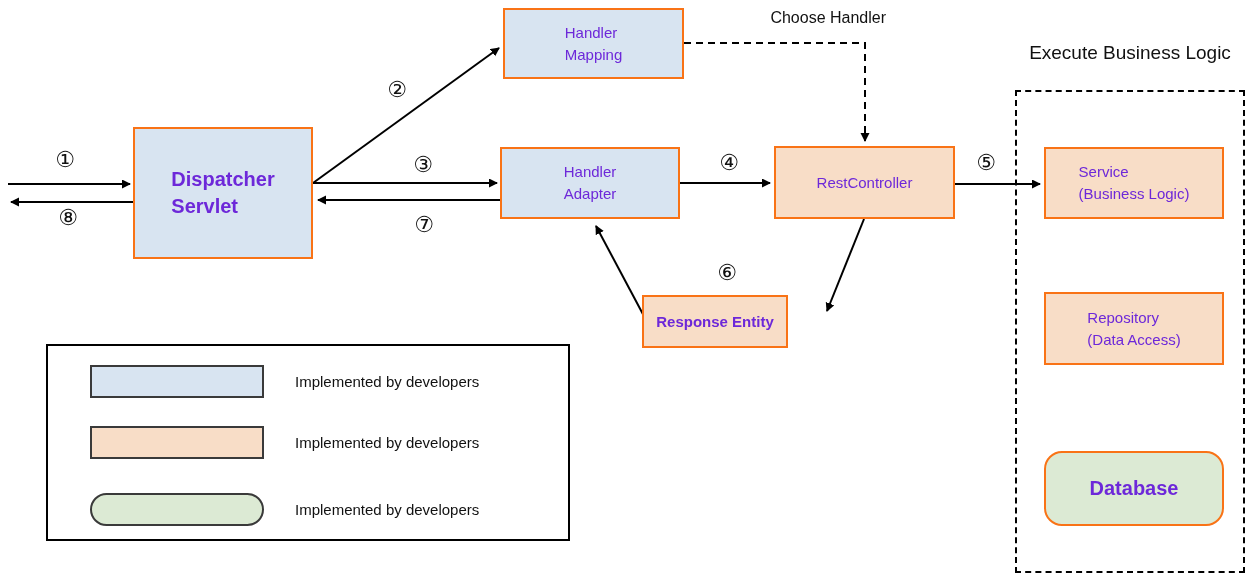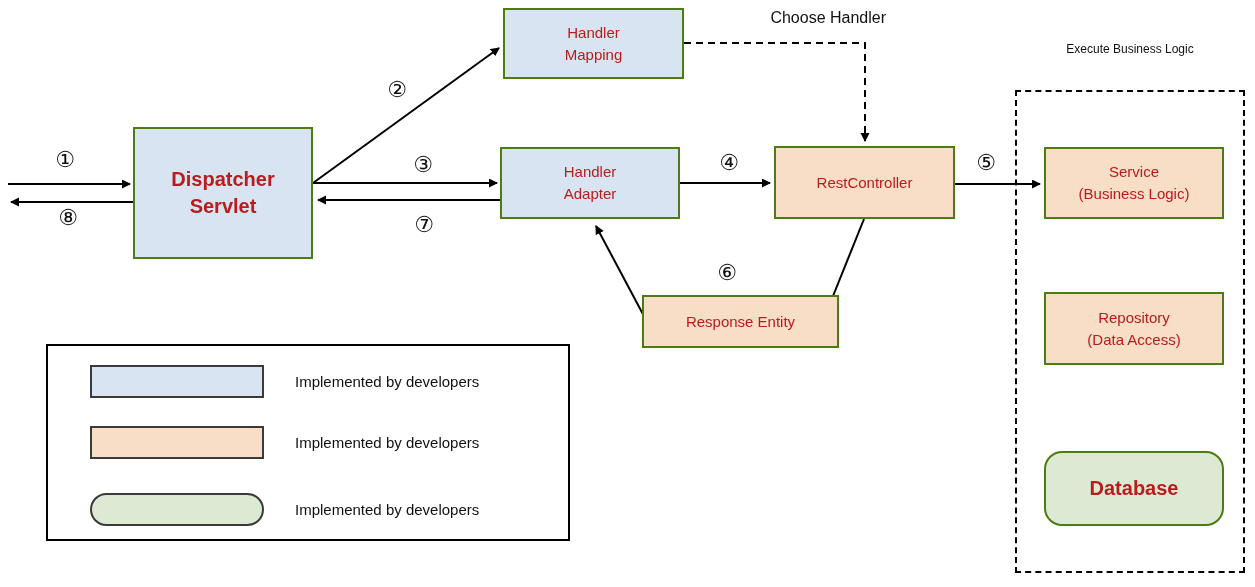--- a/index.html
+++ b/index.html
@@ -18,48 +18,47 @@
   .connectors {
     position: absolute;
     left: 0; top: 0;
     width: 1255px;
     height: 587px;
     pointer-events: none;
   }
   .node {
     position: absolute;
     box-sizing: border-box;
-    border: 2px solid #4d7c0f;
+    border: 2px solid #f97316;
     display: flex;
     align-items: center;
     justify-content: center;
-    text-align: center;
     white-space: pre-line;
-    color: #b91c1c;
+    color: #6d28d9;
     font-size: 15px;
     line-height: 1.45;
   }
   .fill-blue  { background: #d8e4f1; }
   .fill-peach { background: #f8ddc7; }
   .fill-green { background: #dcead4; border-radius: 18px; }
   .node.big-bold {
     font-size: 20px;
     font-weight: bold;
     line-height: 1.35;
   }
   .group-box {
     position: absolute;
     box-sizing: border-box;
     border: 2px dashed #000000;
     background: transparent;
   }
   .group-title {
     position: absolute;
     text-align: center;
-    font-size: 12px;
+    font-size: 19px;
     color: #111111;
   }
   .edge-label {
     position: absolute;
     text-align: center;
     font-size: 16px;
     color: #111111;
   }
   .step {
     position: absolute;
@@ -152,21 +151,21 @@
 Servlet</div>
 
   <div class="node fill-blue" style="left:503px; top:8px; width:181px; height:71px;">Handler
 Mapping</div>
 
   <div class="node fill-blue" style="left:500px; top:147px; width:180px; height:72px;">Handler
 Adapter</div>
 
   <div class="node fill-peach" style="left:774px; top:146px; width:181px; height:73px;">RestController</div>
 
-  <div class="node fill-peach" style="left:642px; top:295px; width:197px; height:53px;">Response Entity</div>
+  <div class="node fill-peach" style="left:642px; top:295px; width:146px; height:53px;font-weight:bold;">Response Entity</div>
 
   <div class="node fill-peach" style="left:1044px; top:292px; width:180px; height:73px;">Repository
 (Data Access)</div>
 
   <div class="node fill-peach" style="left:1044px; top:147px; width:180px; height:72px;">Service
 (Business Logic)</div>
 
   <div class="node fill-green big-bold" style="left:1044px; top:451px; width:180px; height:75px;">Database</div>
 
   <div class="edge-label" style="left:710px; top:9px; width:176px;text-align:right;">Choose Handler</div>

